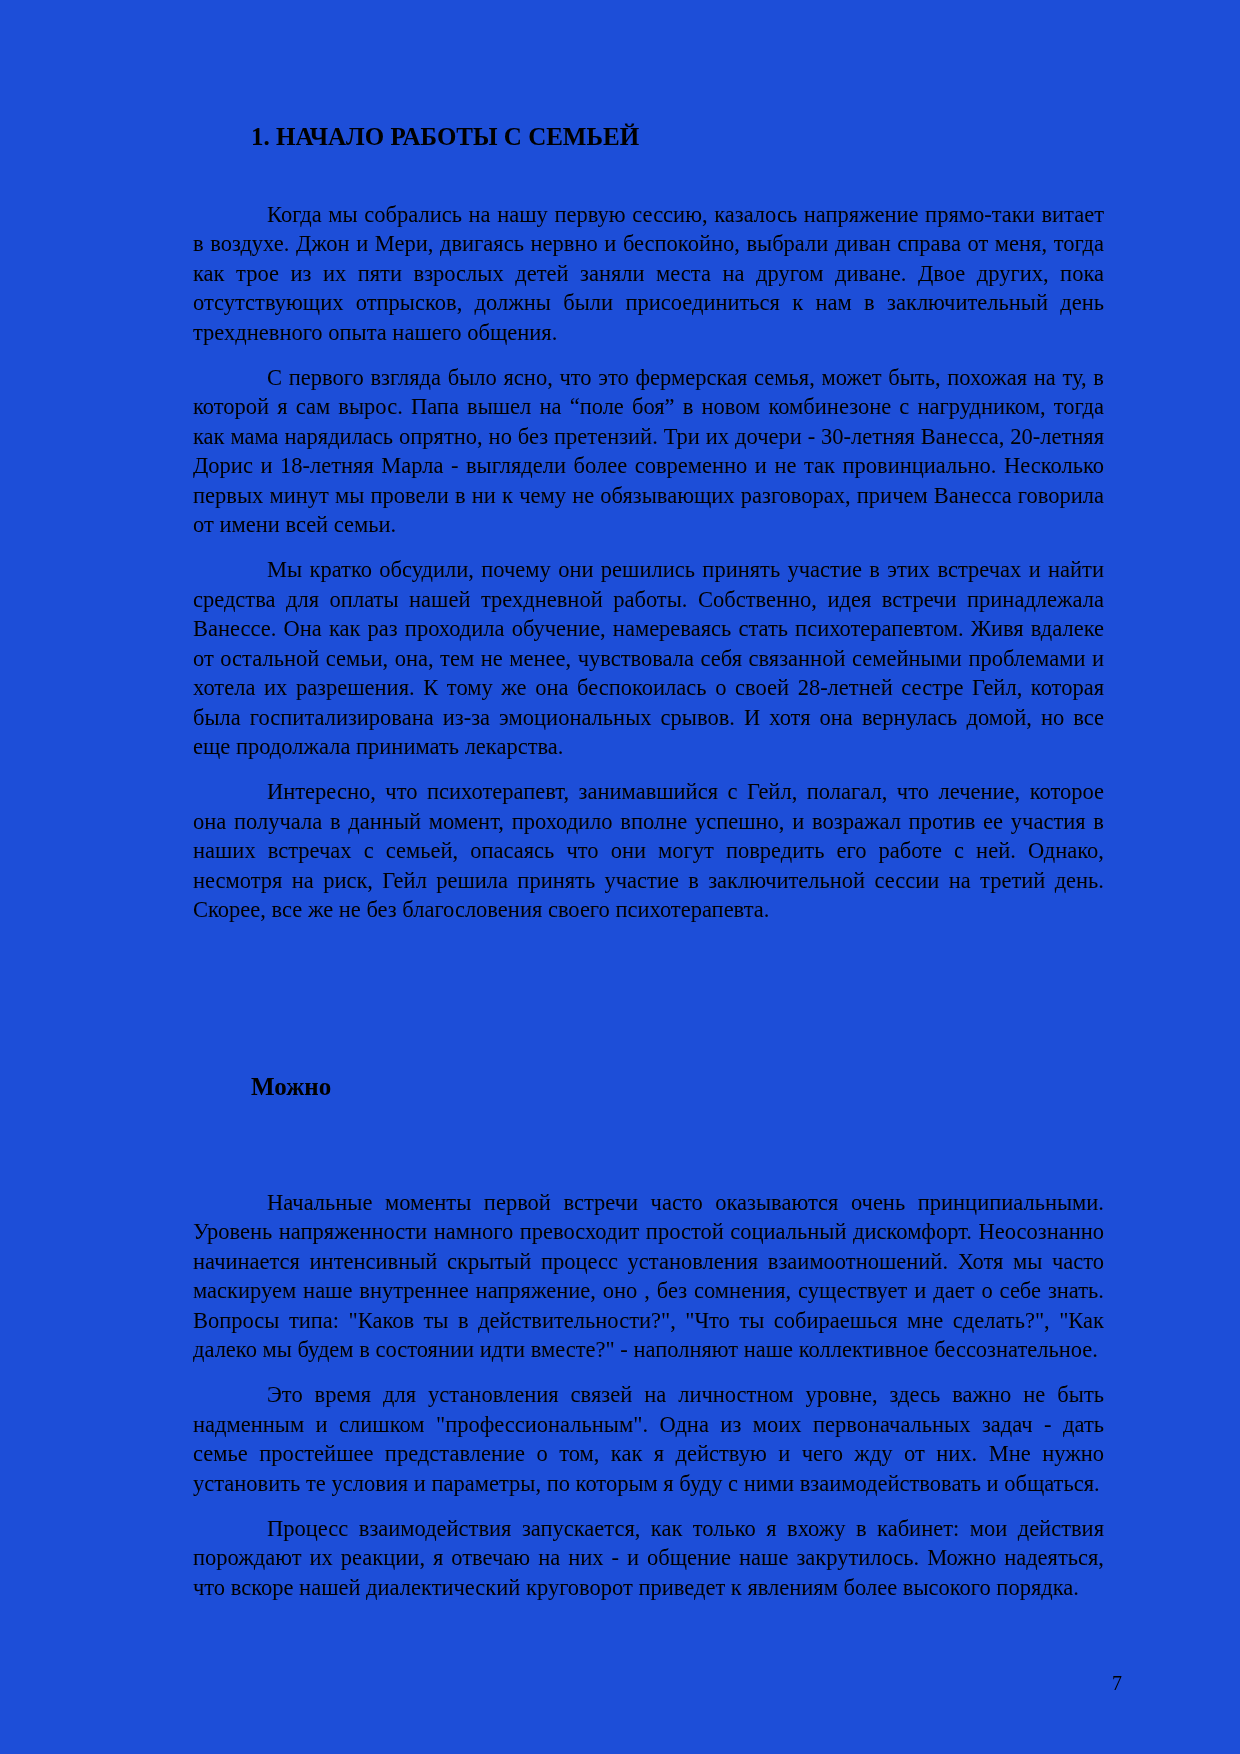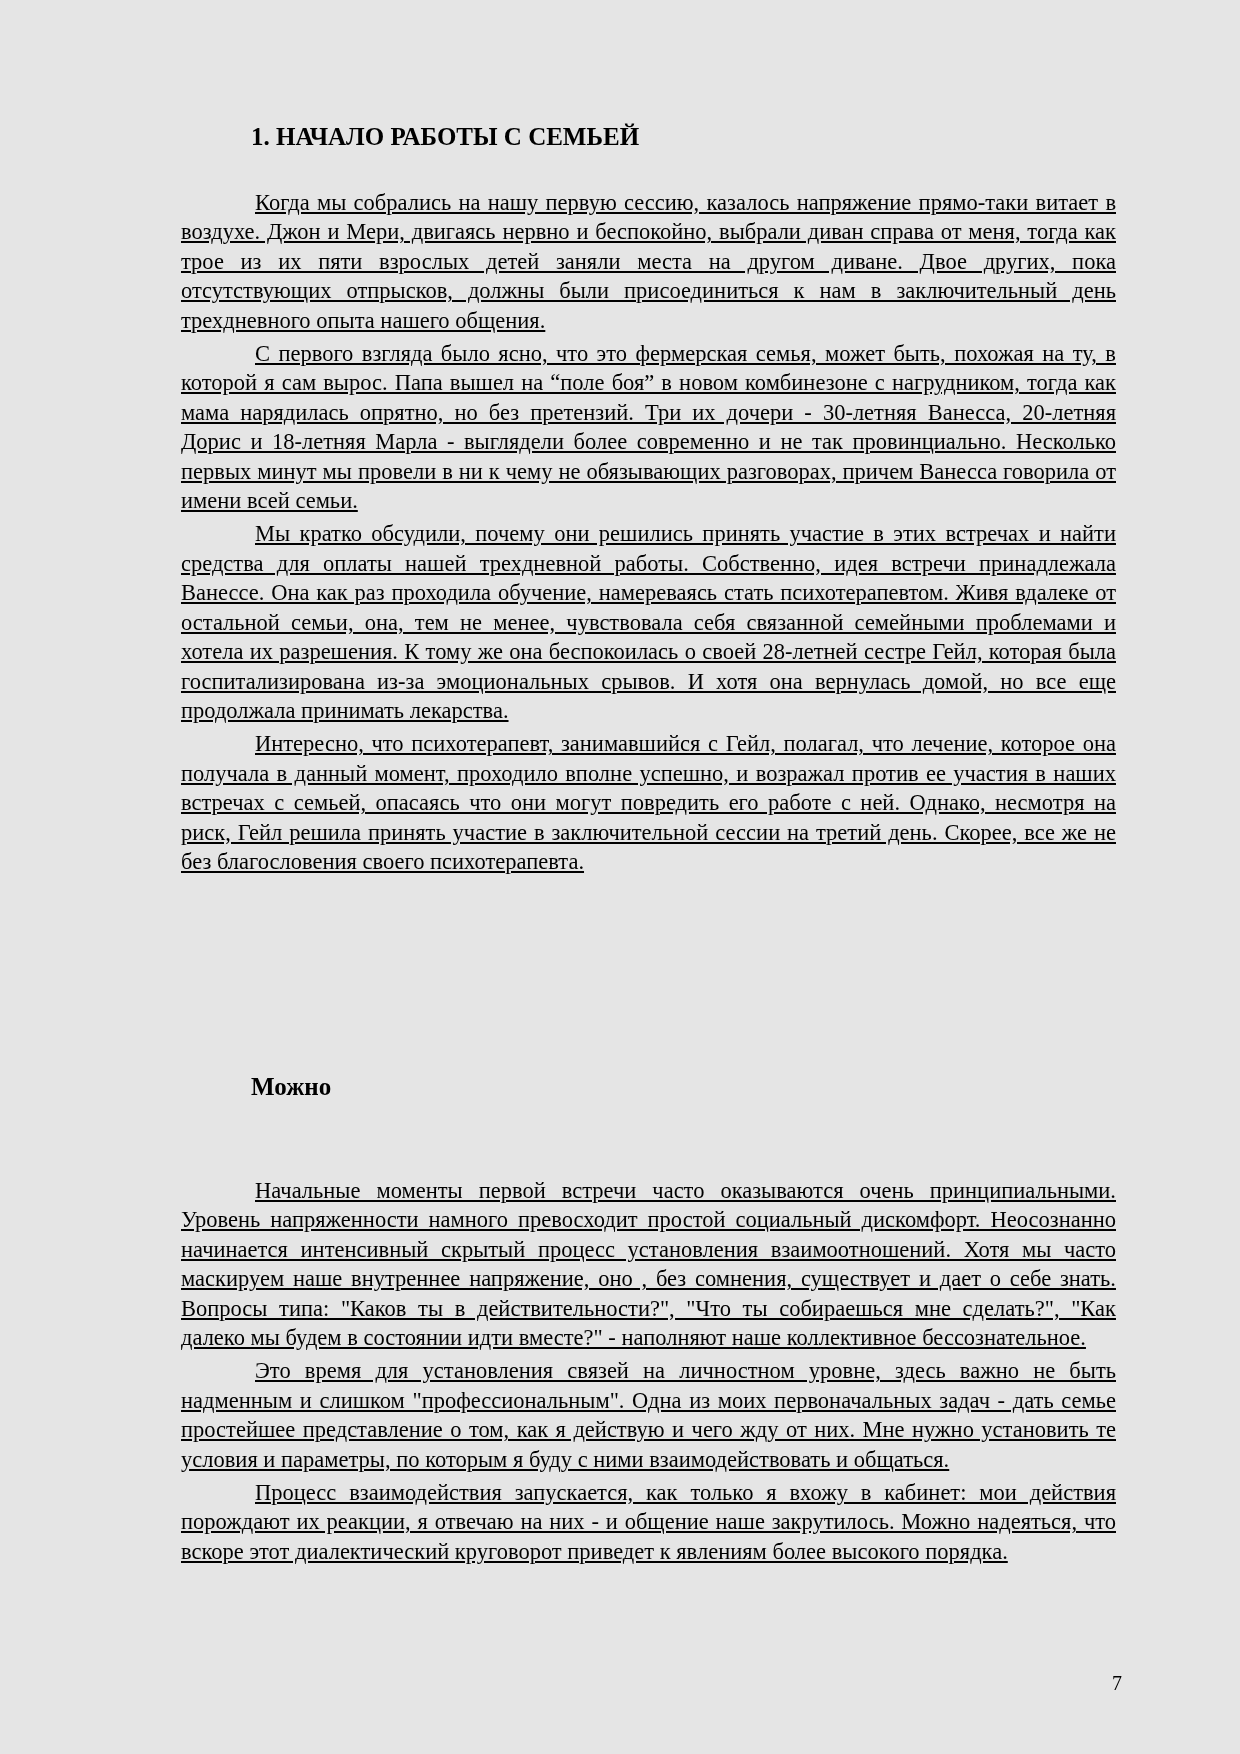--- a/index.html
+++ b/index.html
@@ -1,31 +1,31 @@
 <!DOCTYPE html>
 <html><head>
 <meta charset="utf-8">
 <style>
   html, body { margin: 0; padding: 0; background: #ffffff; }
   body { width: 1240px; height: 1754px; position: relative; overflow: hidden; }
   .page {
     position: absolute; left: 0; top: 0; width: 1240px; height: 1754px;
-    background: #e5e5e5; color: #000000;
+    background: #1d4ed8; color: #000000;
     font-family: "Liberation Serif", "DejaVu Serif", serif;
   }
   .section-title {
     position: absolute; left: 251px; margin: 0;
     font-size: 25px; font-weight: bold; line-height: 30px; white-space: nowrap;
   }
   .body-block {
     position: absolute; left: 177px; width: 943px;
     font-size: 22.5px; line-height: 29.4px;
   }
   .para {
-    margin: 4px; text-indent: 74px; text-align: justify; text-decoration: underline;
+    margin: 16px; text-indent: 74px; text-align: justify;
   }
   .page-number {
     position: absolute; left: 1112px; top: 1671px;
     font-size: 20px; line-height: 24px;
   }
 </style>
 </head>
 <body>
 
 <div class="page">
@@ -37,17 +37,17 @@
     <p class="para">С первого взгляда было ясно, что это фермерская семья, может быть, похожая на ту, в которой я сам вырос. Папа вышел на “поле боя” в новом комбинезоне с нагрудником, тогда как мама нарядилась опрятно, но без претензий. Три их дочери - 30-летняя Ванесса, 20-летняя Дорис и 18-летняя Марла - выглядели более современно и не так провинциально. Несколько первых минут мы провели в ни к чему не обязывающих разговорах, причем Ванесса говорила от имени всей семьи.</p>
     <p class="para">Мы кратко обсудили, почему они решились принять участие в этих встречах и найти средства для оплаты нашей трехдневной работы. Собственно, идея встречи принадлежала Ванессе. Она как раз проходила обучение, намереваясь стать психотерапевтом. Живя вдалеке от остальной семьи, она, тем не менее, чувствовала себя связанной семейными проблемами и хотела их разрешения. К тому же она беспокоилась о своей 28-летней сестре Гейл, которая была госпитализирована из-за эмоциональных срывов. И хотя она вернулась домой, но все еще продолжала принимать лекарства.</p>
     <p class="para">Интересно, что психотерапевт, занимавшийся с Гейл, полагал, что лечение, которое она получала в данный момент, проходило вполне успешно, и возражал против ее участия в наших встречах с семьей, опасаясь что они могут повредить его работе с ней. Однако, несмотря на риск, Гейл решила принять участие в заключительной сессии на третий день. Скорее, все же не без благословения своего психотерапевта.</p>
   </div>
 
   <h2 class="section-title" style="top:1072px;">Можно</h2>
 
   <div class="body-block" style="top:1172px;">
     <p class="para">Начальные моменты первой встречи часто оказываются очень принципиальными. Уровень напряженности намного превосходит простой социальный дискомфорт. Неосознанно начинается интенсивный скрытый процесс установления взаимоотношений. Хотя мы часто маскируем наше внутреннее напряжение, оно , без сомнения, существует и дает о себе знать. Вопросы типа: "Каков ты в действительности?", "Что ты собираешься мне сделать?", "Как далеко мы будем в состоянии идти вместе?" - наполняют наше коллективное бессознательное.</p>
     <p class="para">Это время для установления связей на личностном уровне, здесь важно не быть надменным и слишком "профессиональным". Одна из моих первоначальных задач - дать семье простейшее представление о том, как я действую и чего жду от них. Мне нужно установить те условия и параметры, по которым я буду с ними взаимодействовать и общаться.</p>
-    <p class="para">Процесс взаимодействия запускается, как только я вхожу в кабинет: мои действия порождают их реакции, я отвечаю на них - и общение наше закрутилось. Можно надеяться, что вскоре этот диалектический круговорот приведет к явлениям более высокого порядка.</p>
+    <p class="para">Процесс взаимодействия запускается, как только я вхожу в кабинет: мои действия порождают их реакции, я отвечаю на них - и общение наше закрутилось. Можно надеяться, что вскоре нашей диалектический круговорот приведет к явлениям более высокого порядка.</p>
   </div>
 
   <div class="page-number">7</div>
 </div>
 
 </body></html>

